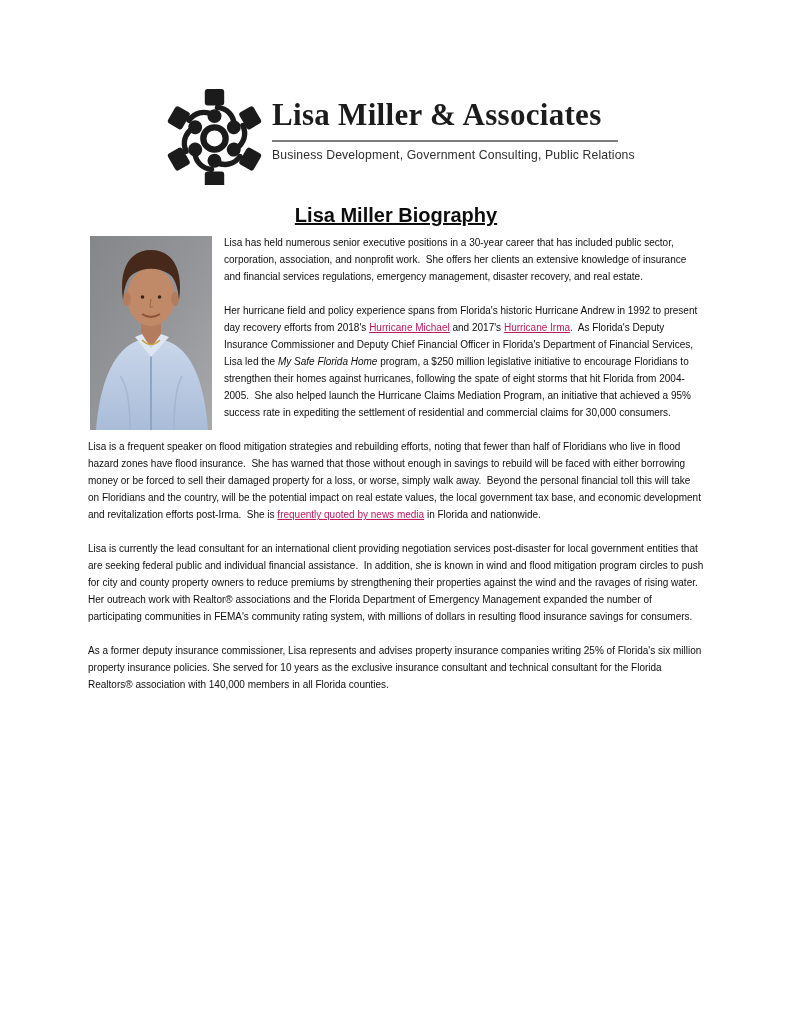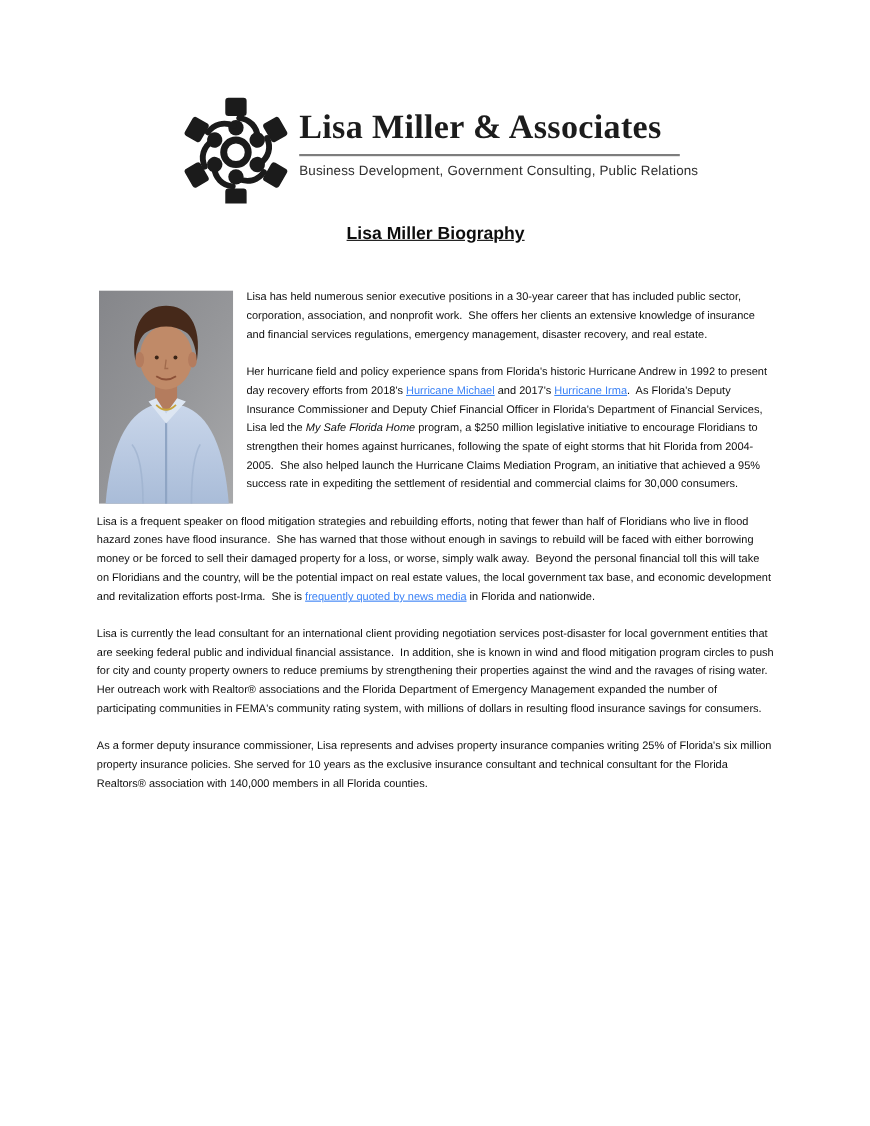--- a/index.html
+++ b/index.html
@@ -31,42 +31,42 @@
   .brand-tagline {
     font-size:12.2px;
     color:#2e2e2e;
     letter-spacing:0.15px;
     white-space:nowrap;
   }
 
   
   .doc { position:absolute; top:204px; left:88px; width:616px; }
   .doc-title {
-    font-size:16px;
+    font-size:20px;
     font-weight:700;
     text-decoration:underline;
     text-align:center;
     color:#0d0d0d;
-    margin-bottom:40px;
+    margin-bottom:7px;
   }
   .para {
     font-size:10px;
     line-height:17px;
     margin-bottom:17px;
     white-space:pre-wrap;
     color:#0d0d0d;
   }
   .intro::after { content:""; display:block; clear:both; }
   .photo {
     float:left;
     width:122px; height:194px;
     margin:2px 12px 5px 2px;
     display:block;
   }
-  a.link { color:#3b82f6; text-decoration:underline; cursor:pointer; }
+  a.link { color:#be185d; text-decoration:underline; cursor:pointer; }
   .italic { font-style:italic; }
 </style>
 </head>
 <body>
 
 <div class="page">
 
   <header class="letterhead">
     <div class="logo">
       <svg viewBox="0 0 100 100" width="97" height="97" aria-hidden="true">

